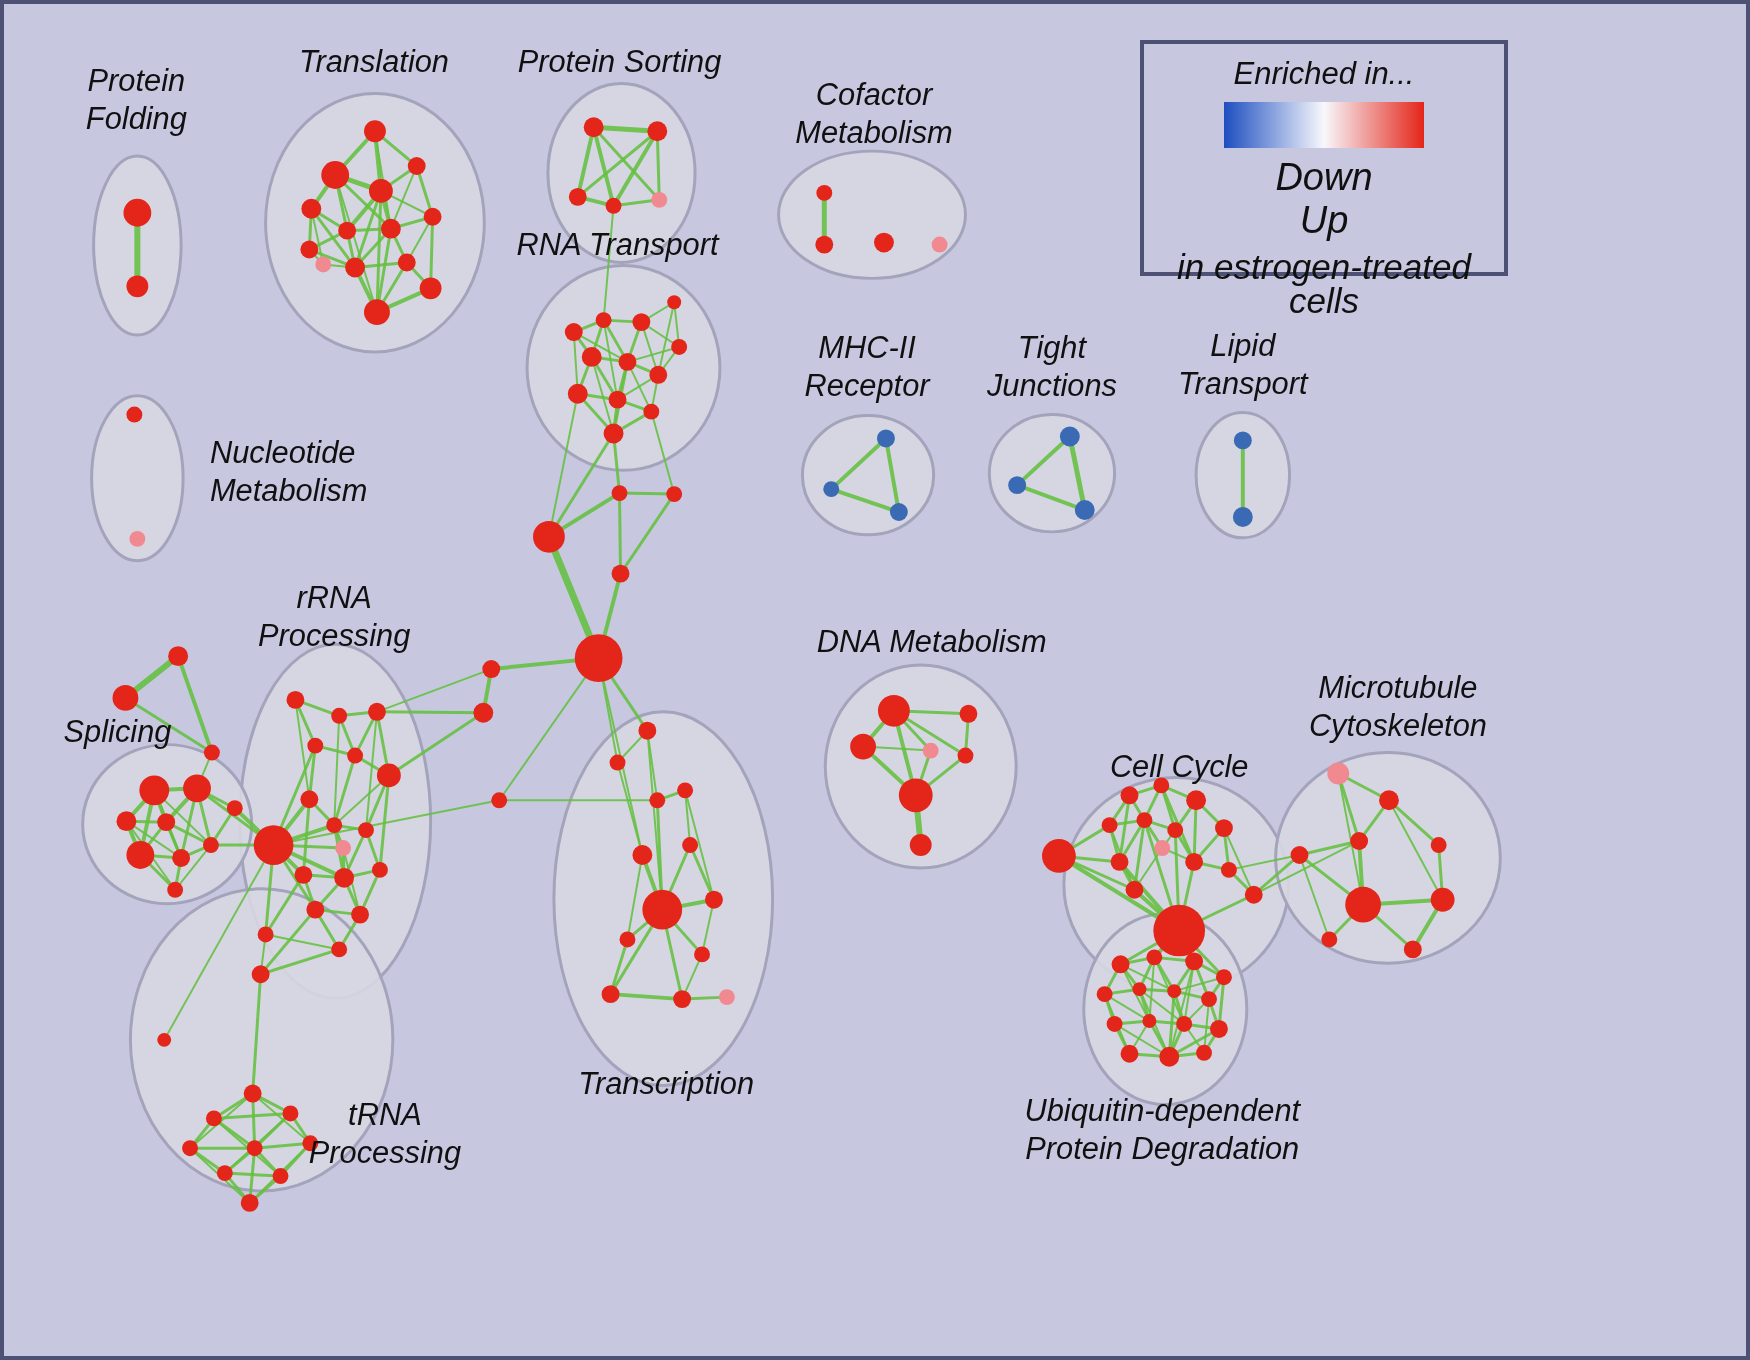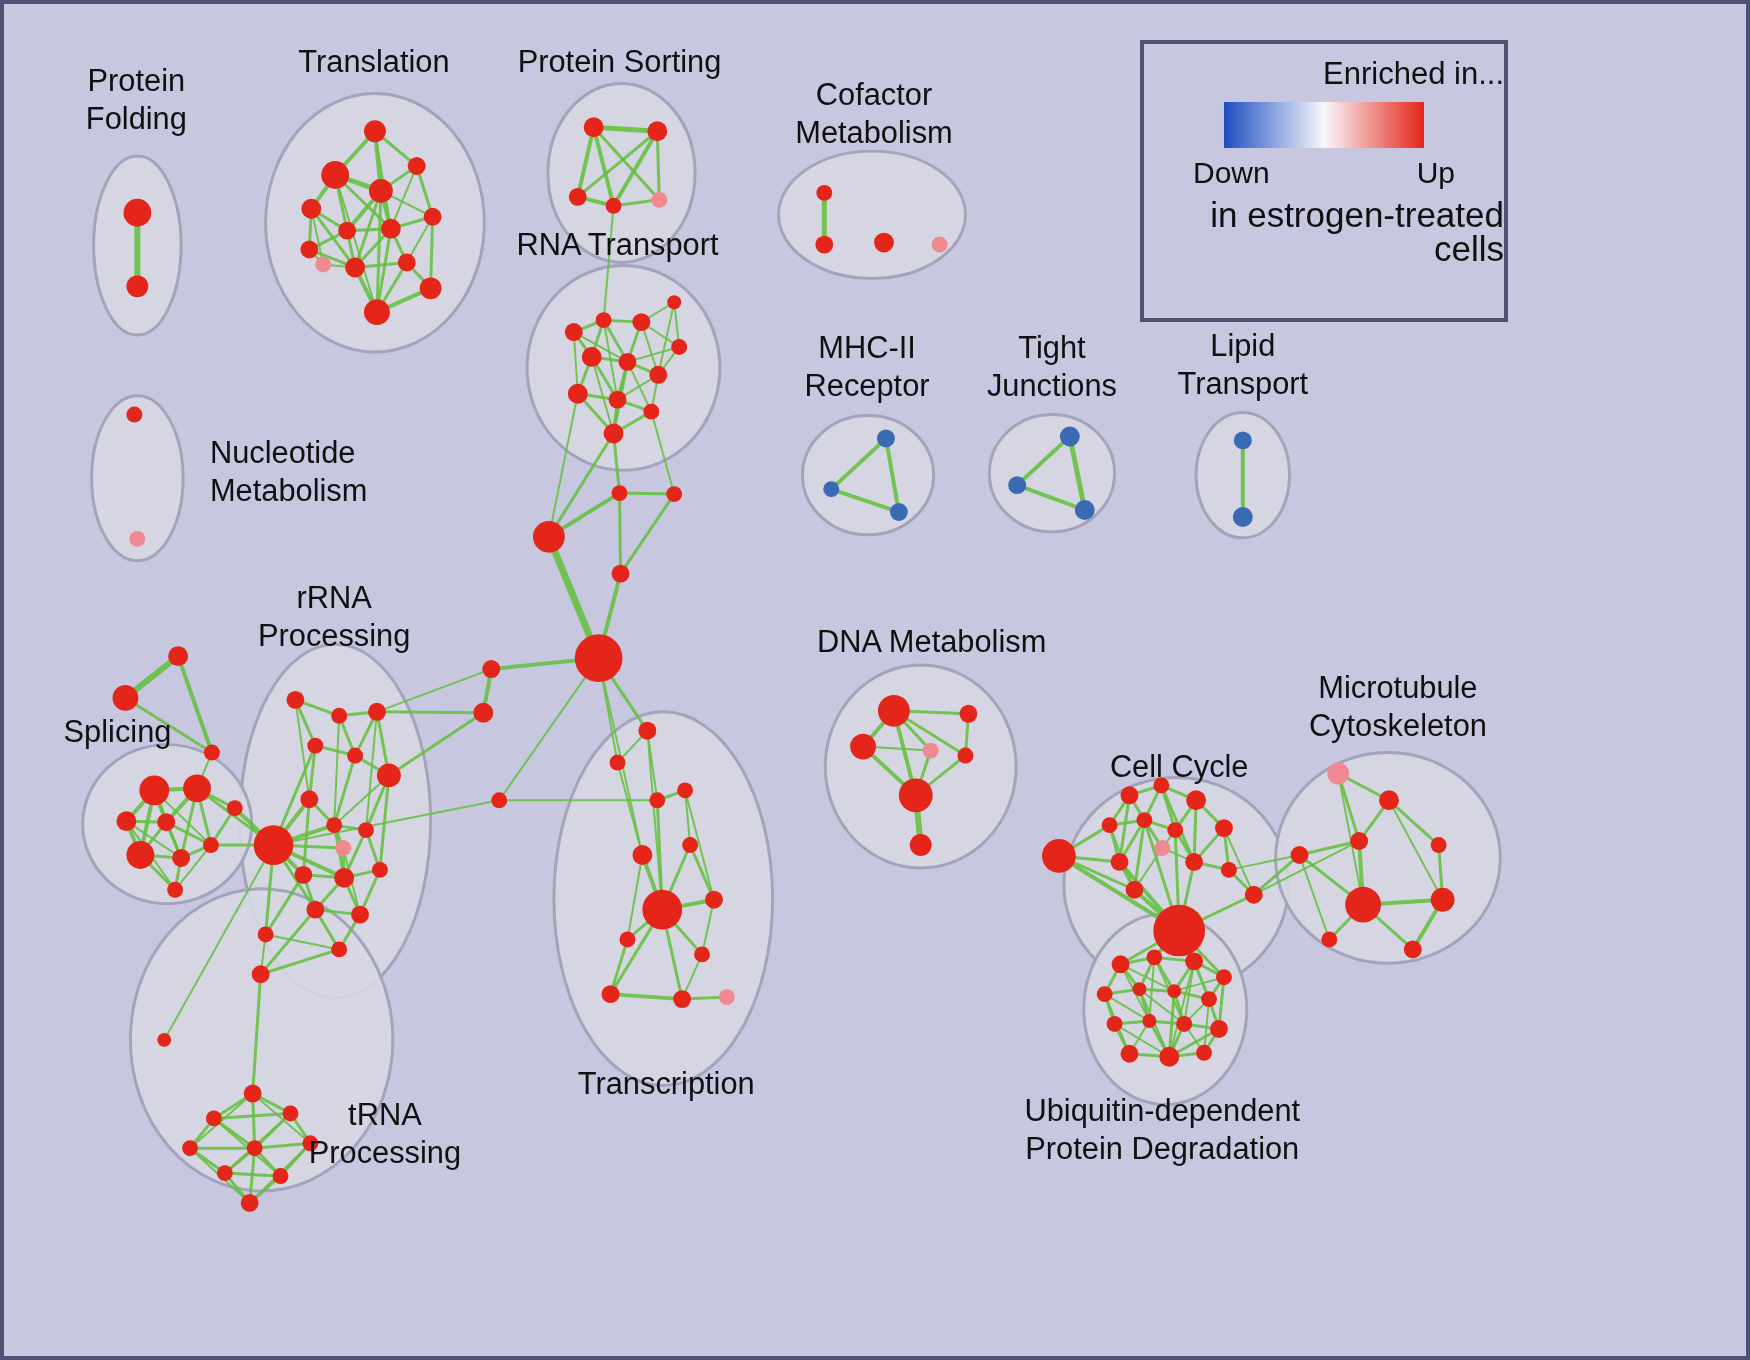--- a/index.html
+++ b/index.html
@@ -8,33 +8,33 @@
     width:1750px;height:1360px;
     box-sizing:border-box;
     border:4px solid #4d5173;
     background:#c7c8e0;
     overflow:hidden;
     font-family:"Liberation Sans", sans-serif;
   }
   #network-svg{position:absolute;left:0;top:0;width:100%;height:100%;}
   .cluster-label{font-size:31px;fill:#101010;}
   .legend{
-    position:absolute;left:1136px;top:36px;width:368px;height:282px;
+    position:absolute;left:1136px;top:36px;width:368px;height:236px;
     box-sizing:border-box;border:4px solid #4d5173;
-    text-align:right;color:#101010;
+    text-align:center;color:#101010;
   }
   .legend-title{font-size:31px;margin-top:12px;}
   .legend-gradient{width:200px;height:46px;margin:10px auto 6px auto;}
-  .legend-downup{display:flex;justify-content:space-between;width:262px;margin:8px auto;font-size:30px;}
+  .legend-downup{display:flex;justify-content:space-between;width:262px;margin:8px auto;font-size:38px;flex-direction:column;}
   .legend-line{font-size:35px;line-height:34px;}
 </style>
 </head>
 <body>
 
-<div class="figure" id="figure-root" style="background: rgb(199, 200, 224); border-color: rgb(77, 81, 115);">
+<div class="figure" id="figure-root" style="background: rgb(199, 200, 224); border-color: rgb(77, 81, 115); font-style: italic;">
 
   <svg id="network-svg" viewBox="0 0 1750 1360">
       <g>
         <ellipse cx="133" cy="243" rx="44" ry="90" fill="#d7d7e3" fill-opacity="0.9" stroke="#a3a3bb" stroke-width="3"></ellipse>
         <ellipse cx="372" cy="220" rx="110" ry="130" fill="#d7d7e3" fill-opacity="0.9" stroke="#a3a3bb" stroke-width="3"></ellipse>
         <ellipse cx="620" cy="170" rx="74" ry="90" fill="#d7d7e3" fill-opacity="0.9" stroke="#a3a3bb" stroke-width="3"></ellipse>
         <ellipse cx="872" cy="212" rx="94" ry="64" fill="#d7d7e3" fill-opacity="0.9" stroke="#a3a3bb" stroke-width="3"></ellipse>
         <ellipse cx="622" cy="366" rx="97" ry="103" fill="#d7d7e3" fill-opacity="0.9" stroke="#a3a3bb" stroke-width="3"></ellipse>
         <ellipse cx="133" cy="477" rx="46" ry="83" fill="#d7d7e3" fill-opacity="0.9" stroke="#a3a3bb" stroke-width="3"></ellipse>
         <ellipse cx="868" cy="474" rx="66" ry="60" fill="#d7d7e3" fill-opacity="0.9" stroke="#a3a3bb" stroke-width="3"></ellipse>

